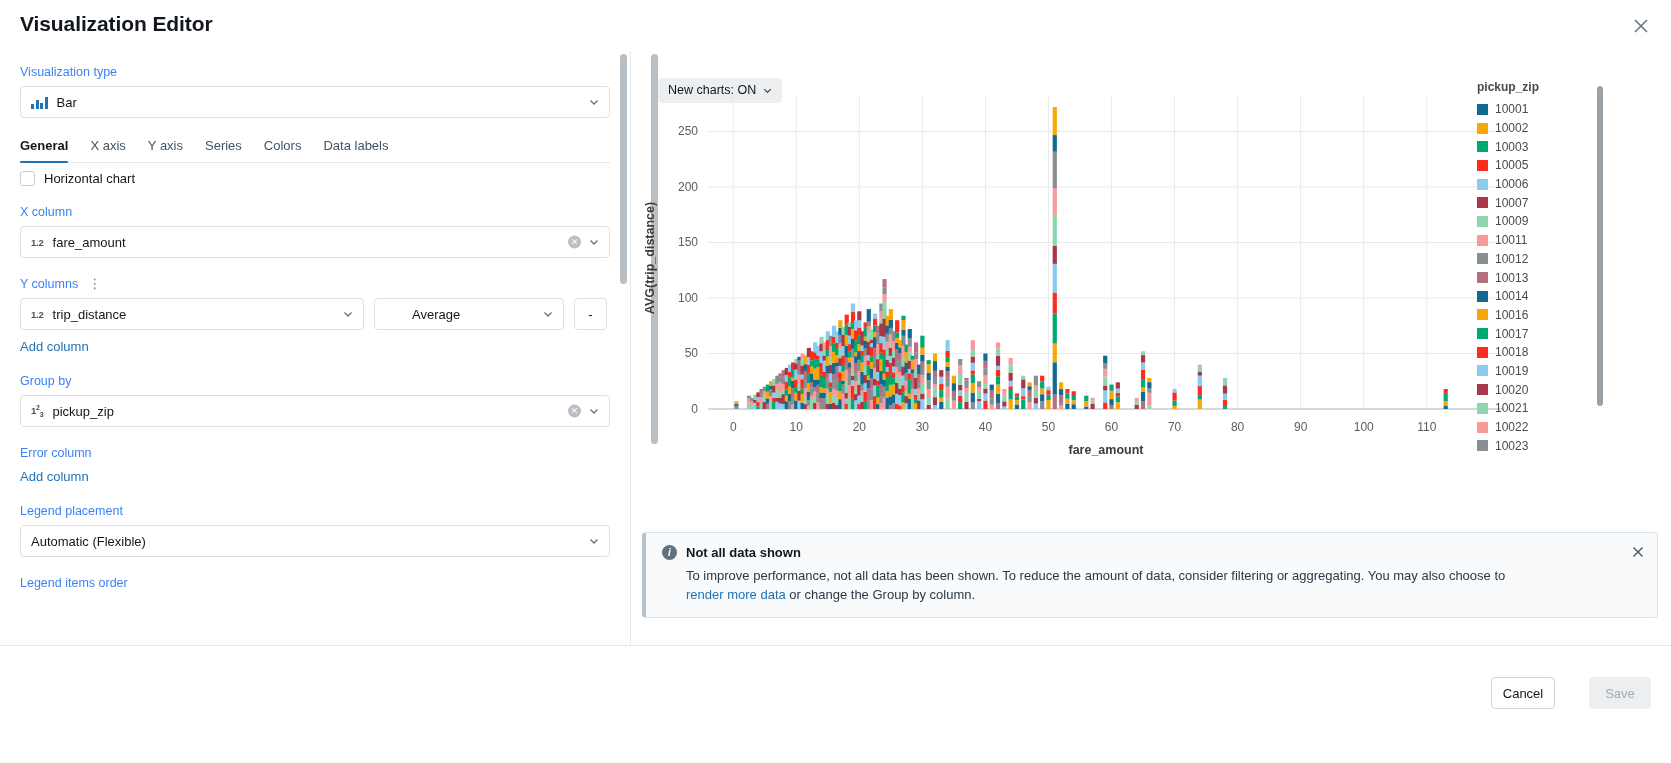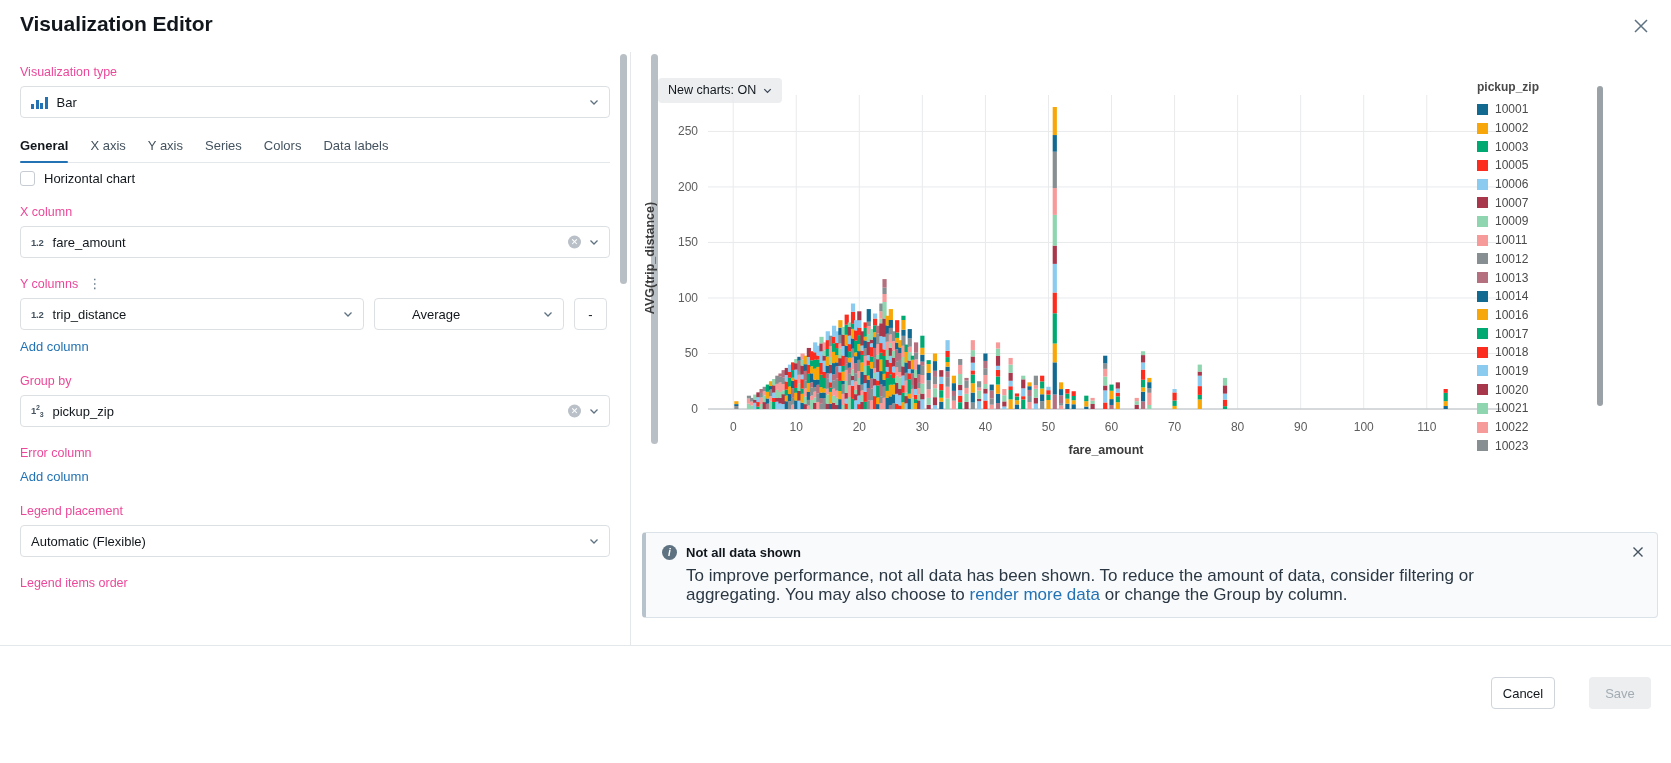--- a/index.html
+++ b/index.html
@@ -29,21 +29,21 @@
   
   .left {
     position: absolute; left: 0; top: 52px;
     width: 631px; height: 593px;
     overflow: hidden;
     border-right: 1px solid #e4e8ea;
     background: #fff;
   }
   .lp-inner { position: relative; padding: 0 20px; }
   .field-label {
-    font-size: 12.5px; color: #ec4899; margin: 0 0 6px 0; line-height: 16px;
+    font-size: 12.5px; color: #3b82f6; margin: 0 0 6px 0; line-height: 16px;
   }
   .sel {
     position: relative; height: 32px; border: 1px solid #dce0e3; border-radius: 4px;
     background: #fff; display: flex; align-items: center;
     padding: 0 30px 0 10px; font-size: 13px; color: #11171c;
     cursor: pointer;
   }
   .sel .chev {
     position: absolute; right: 9px; top: 50%; transform: translateY(-50%);
     width: 12px; height: 12px; color: #5f7281;
@@ -148,21 +148,21 @@
     padding: 12px 40px 13px 16px;
   }
   .banner-head { display: flex; align-items: center; gap: 9px; }
   .info-ico {
     width: 15px; height: 15px; border-radius: 50%; background: #5f7281;
     color: #fff; font-size: 10px; font-weight: bold; line-height: 15px;
     text-align: center; font-style: italic; flex: none;
   }
   .banner-title { font-size: 13px; font-weight: bold; color: #11171c; }
   .banner-body {
-    font-size: 17px; color: #2b3844; line-height: 19px;
+    font-size: 13px; color: #2b3844; line-height: 19px;
     margin: 6px 0 0 24px; max-width: 820px;
   }
   .banner-close {
     position: absolute; right: 12px; top: 12px; width: 14px; height: 14px;
     color: #44535f; cursor: pointer;
   }
 
   
   .footer {
     position: absolute; left: 0; top: 645px; width: 1671px; height: 118px;

